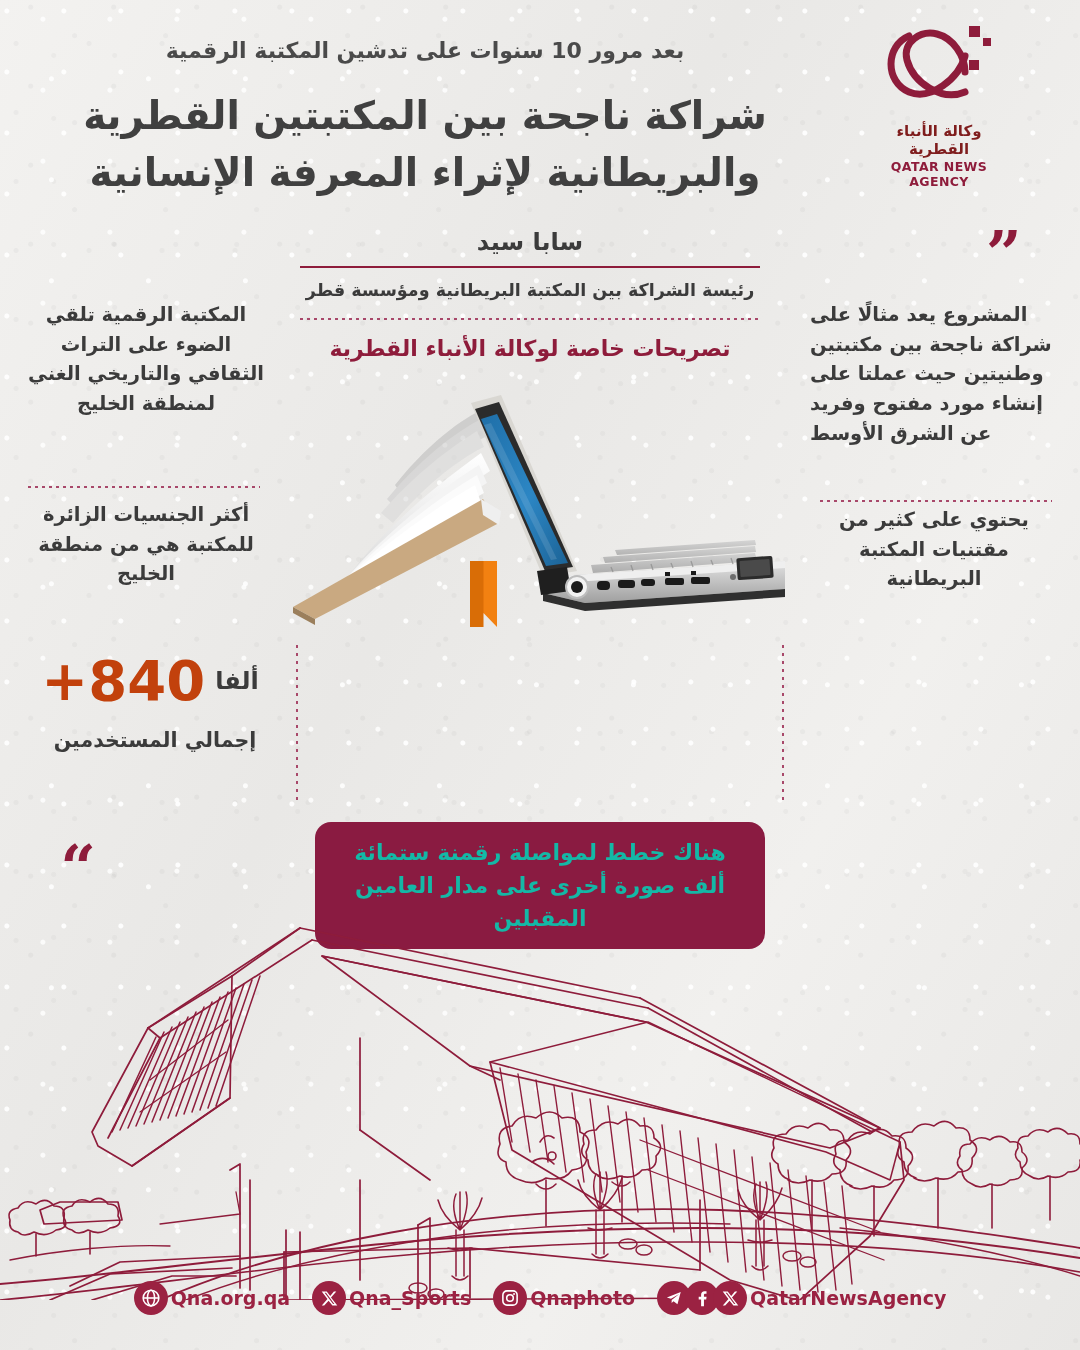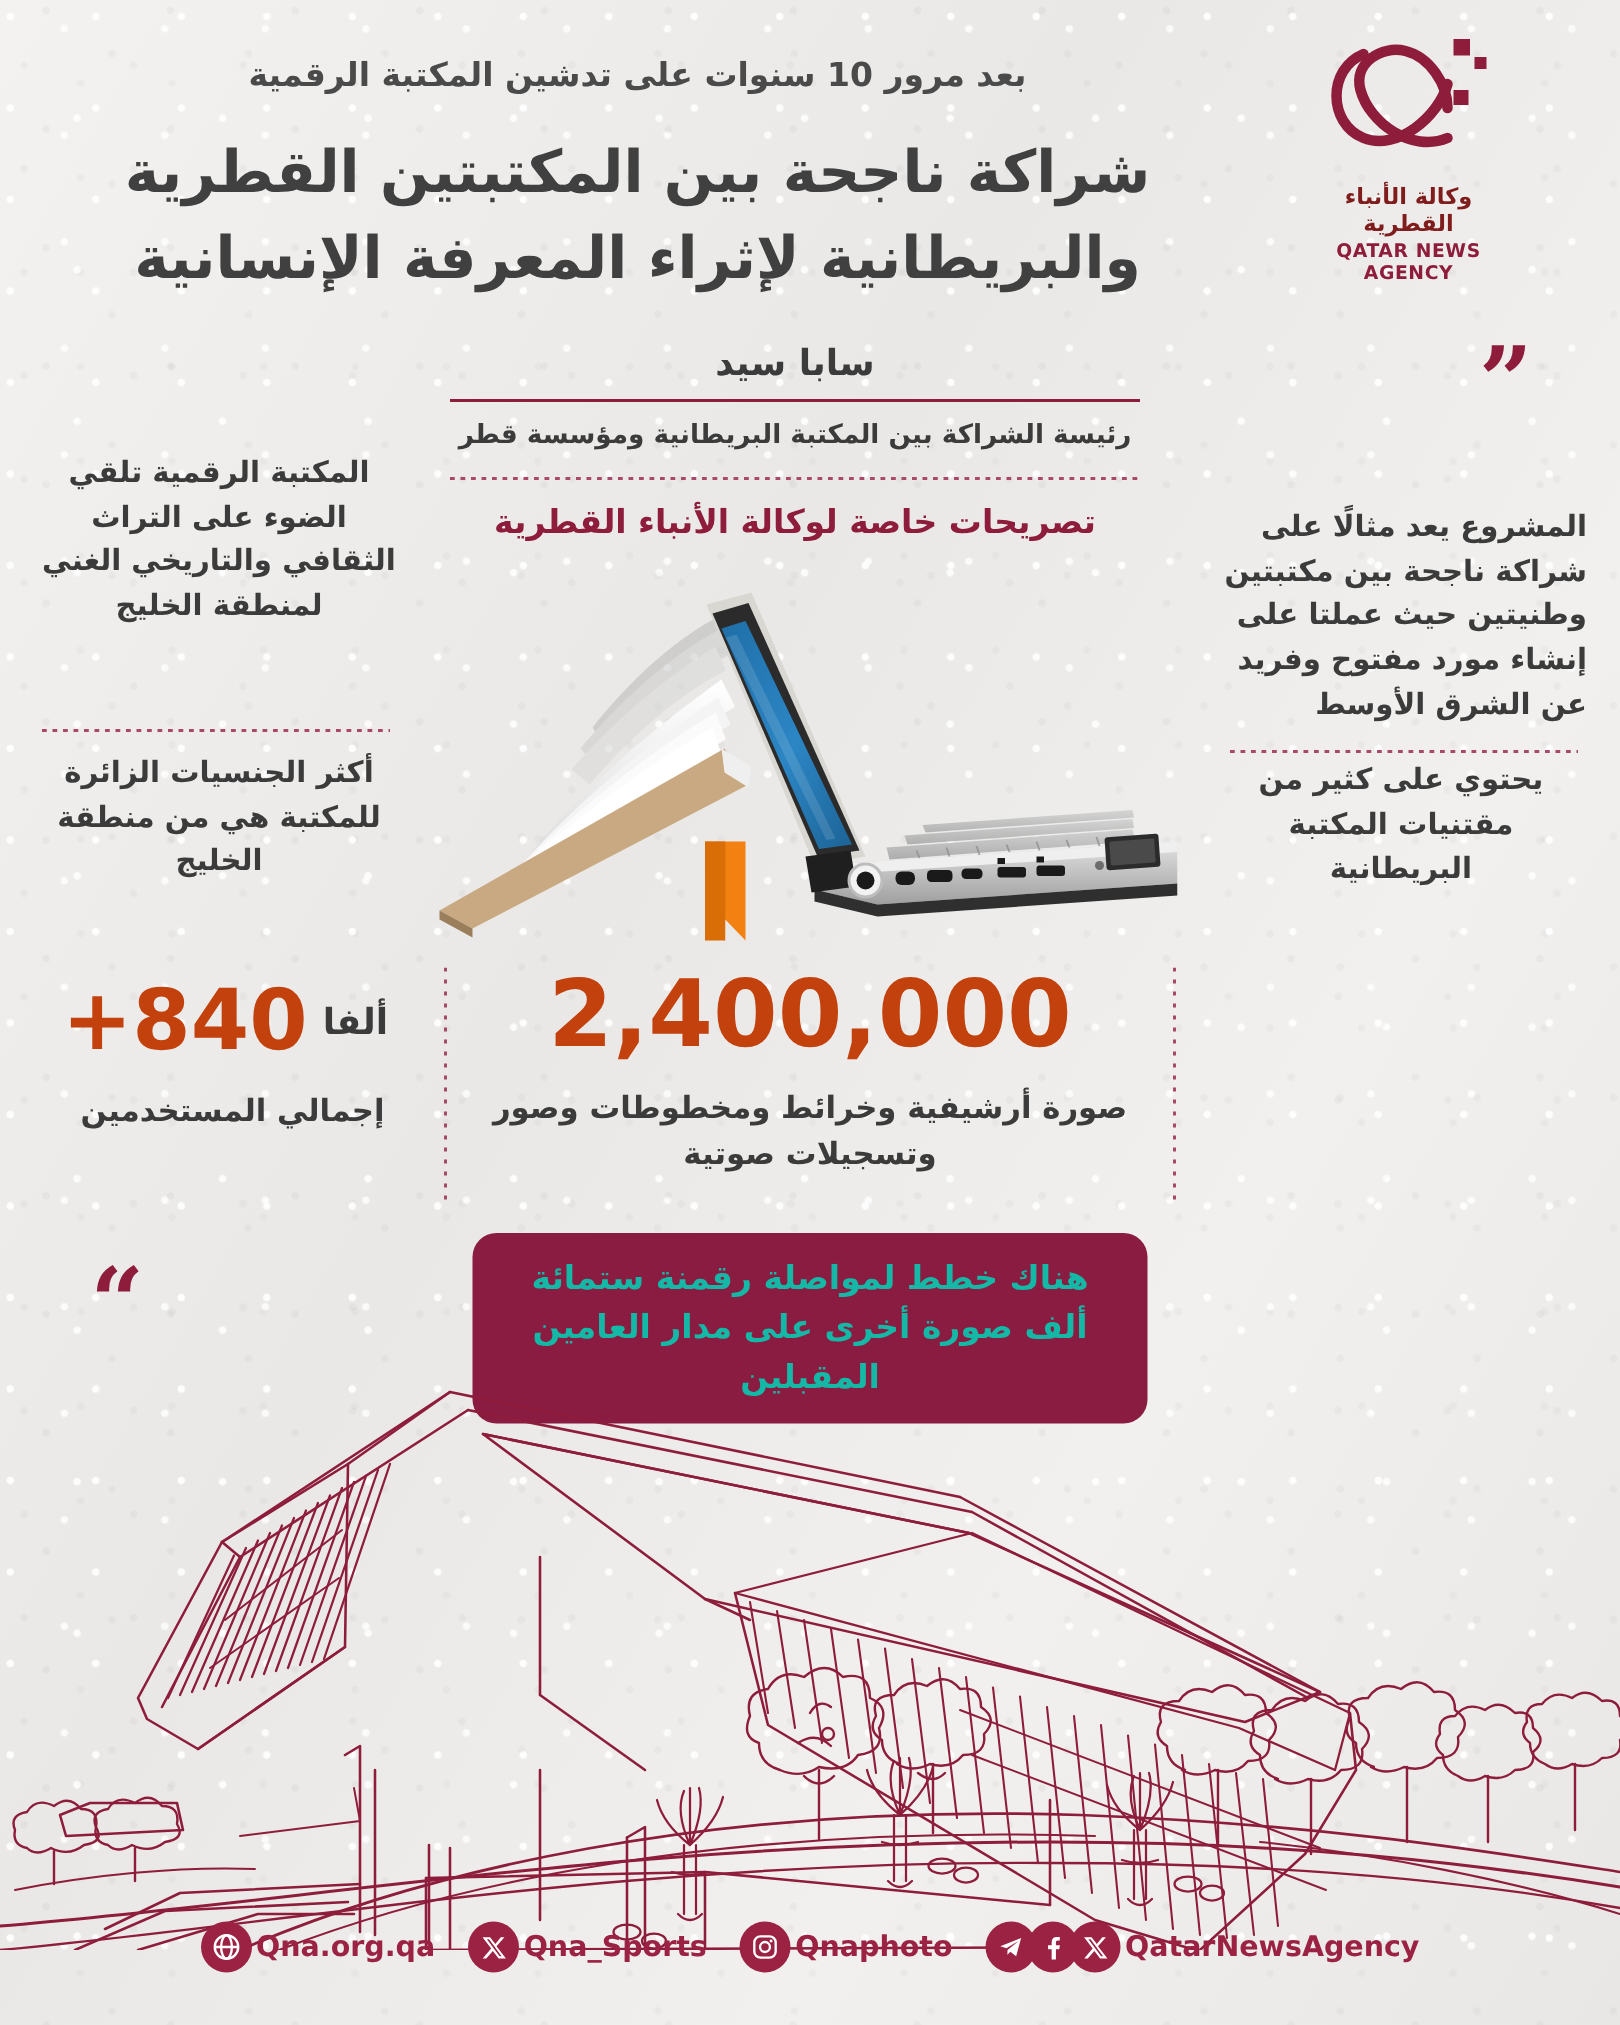--- a/index.html
+++ b/index.html
@@ -54,21 +54,21 @@
   }
   #special-statement{font-size:22px;font-weight:700;color:#8E1C3B;}
 
   
   .side-block{font-size:19.5px;font-weight:600;color:#3b3b3b;line-height:1.52;}
   #left-top{top:300px;left:22px;width:248px;text-align:center;}
   #left-rule{top:468px;left:28px;width:232px;}
   #left-bottom{top:500px;left:22px;width:248px;text-align:center;}
   #right-quote-mark{top:238px;right:24px;width:70px;text-align:left;
     font-size:62px;font-weight:700;color:#8E1C3B;line-height:.5;font-family:"DejaVu Serif",serif;}
-  #right-top{top:300px;right:22px;width:248px;text-align:right;margin-top:36px;}
+  #right-top{top:300px;right:22px;width:248px;text-align:left;}
   #right-rule{top:482px;right:28px;width:232px;}
   #right-bottom{top:505px;right:22px;width:248px;text-align:center;}
 
   
   #illustration{top:375px;left:285px;width:500px;height:255px;}
 
   
   #stats{top:645px;left:0;width:1080px;height:165px;}
   .stat{position:absolute;text-align:center;}
   .stat-num{font-size:56px;font-weight:700;color:#c2410c;line-height:1;display:inline-block;vertical-align:middle;}
@@ -257,24 +257,20 @@
 
 <div class="layer" id="stats">
   <div class="vrule" id="vrule-1"></div>
   <div class="vrule" id="vrule-2"></div>
 
   <div class="stat" id="stat-left">
     <span class="stat-unit">ألفا</span><span class="stat-num">840+</span>
     <div class="stat-label">إجمالي المستخدمين</div>
   </div>
 
-  <div class="stat" id="stat-center">
-    <span class="stat-num">2,400,000</span>
-    <div class="stat-label">صورة أرشيفية وخرائط ومخطوطات وصور وتسجيلات صوتية</div>
-  </div>
 
 </div>
 
 <div class="layer" id="banner">هناك خطط لمواصلة رقمنة ستمائة ألف صورة أخرى على مدار العامين المقبلين</div>
 <div class="layer" id="left-quote-mark">“</div>
 
 <div class="layer" id="building">
   <svg width="1080" height="420" viewBox="0 0 1080 420">
     <g fill="none" stroke="#8E1C3B" stroke-width="1.7" stroke-linejoin="round" stroke-linecap="round">
 

